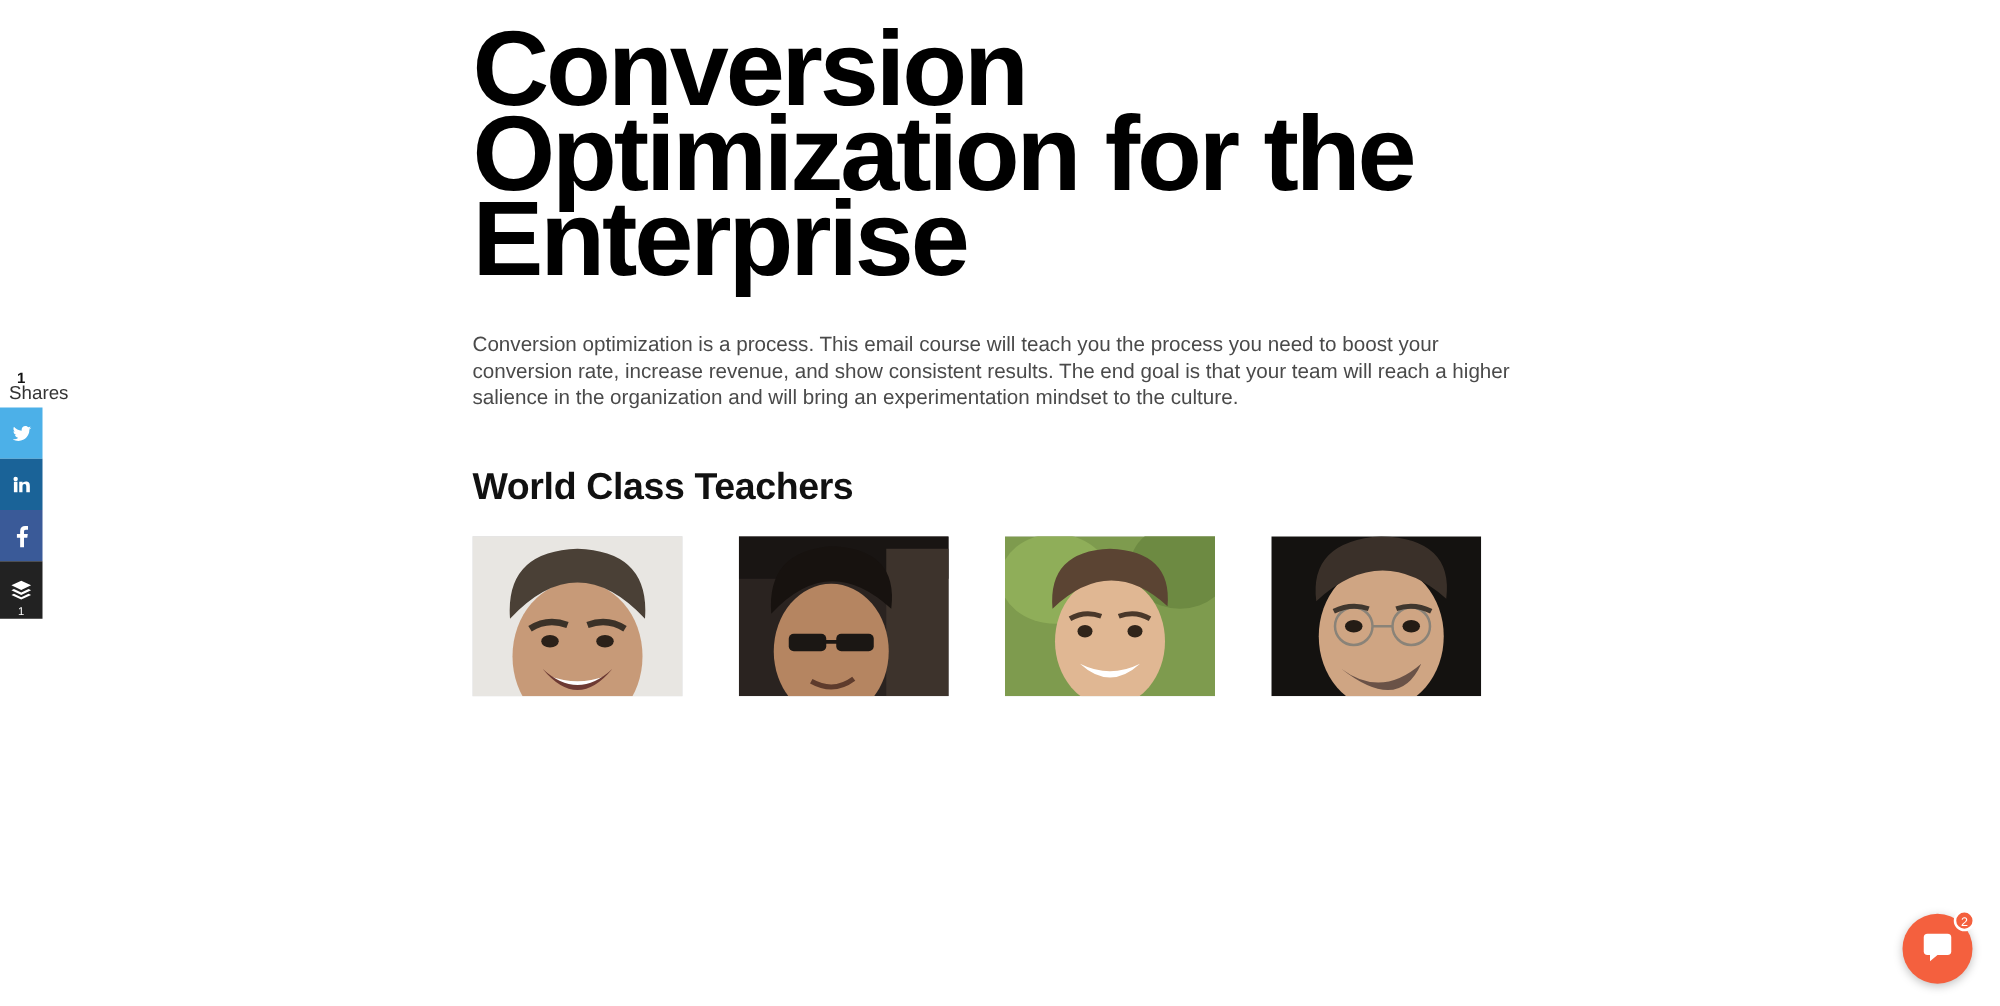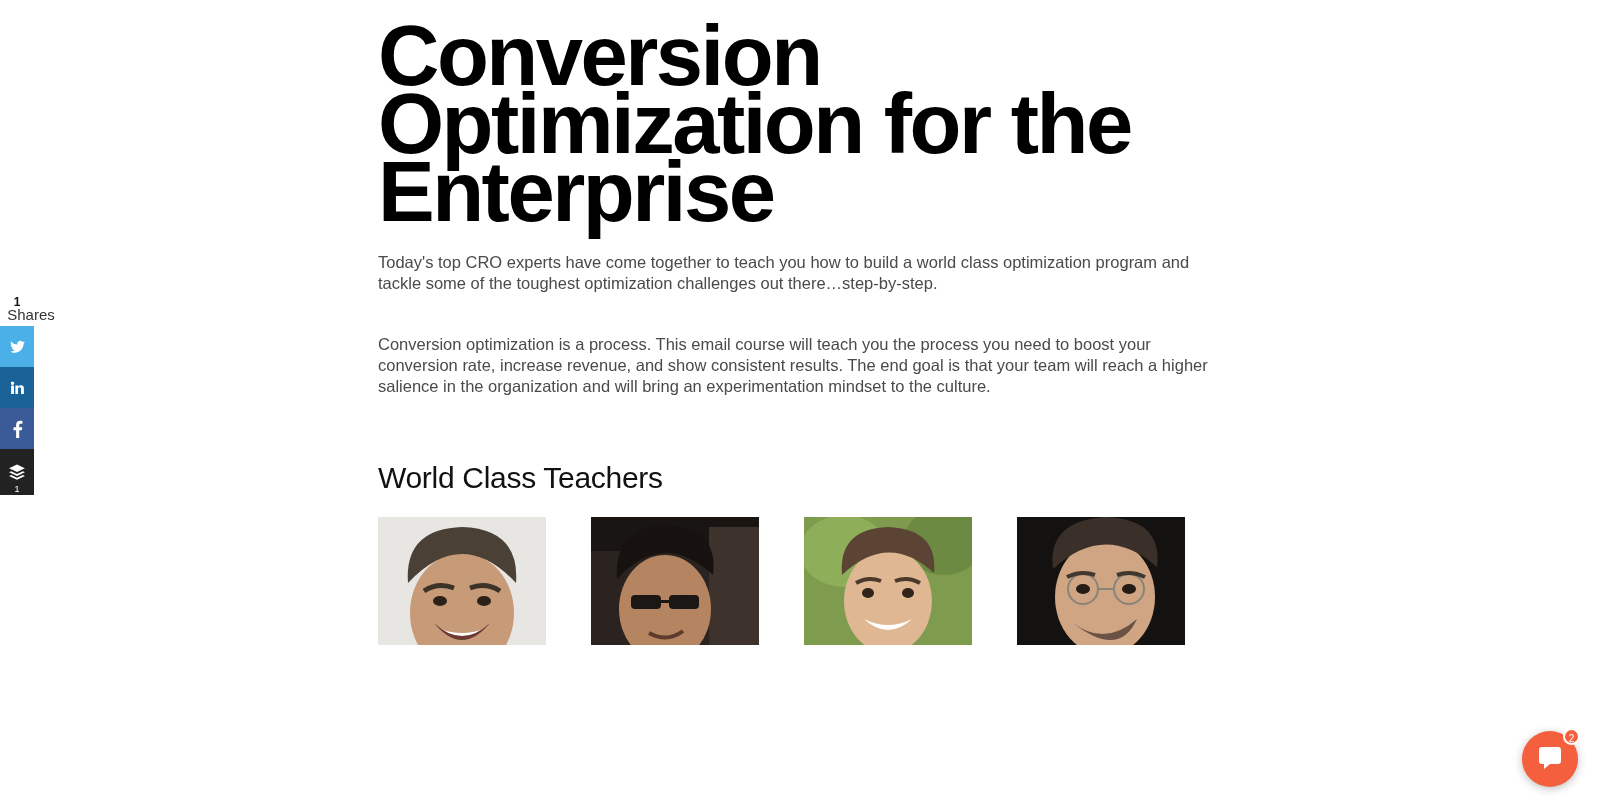--- a/index.html
+++ b/index.html
@@ -111,24 +111,24 @@
   p.body {
     margin: 26px 0 0 0;
     font-size: 16.5px;
     line-height: 21px;
     color: #4a4a4a;
     width: 850px;
   }
   p.body.tight { margin-top: 40px; }
 
   h3.section-title {
-    margin: 64px 0 0 0;
+    margin: 44px 0 0 0;
     font-size: 30px;
     line-height: 34px;
-    font-weight: normal;
+    font-weight: bold;
     letter-spacing: -0.3px;
     color: #111111;
   }
 
   .teachers {
     margin-top: 22px;
     display: flex;
     gap: 45px;
   }
   .teacher {
@@ -214,21 +214,20 @@
       <span class="mini-count">1</span>
     </div>
   </div>
 
   <div class="content">
 
     <h1 class="headline">Conversion Optimization for the Enterprise</h1>
 
 
 
-    <p class="body">Today's top CRO experts have come together to teach you how to build a world class optimization program and tackle some of the toughest optimization challenges out there…step-by-step.</p>
     <p class="body tight">Conversion optimization is a process. This email course will teach you the process you need to boost your conversion rate, increase revenue, and show consistent results. The end goal is that your team will reach a higher salience in the organization and will bring an experimentation mindset to the culture.</p>
 
     <h3 class="section-title">World Class Teachers</h3>
 
     <div class="teachers">
 
       <div class="teacher">
         <svg class="face" viewBox="0 0 168 128" preserveAspectRatio="xMidYMid slice">
           <rect width="168" height="128" fill="#e8e6e2"></rect>
           <ellipse cx="84" cy="96" rx="52" ry="60" fill="#c79a78"></ellipse>

